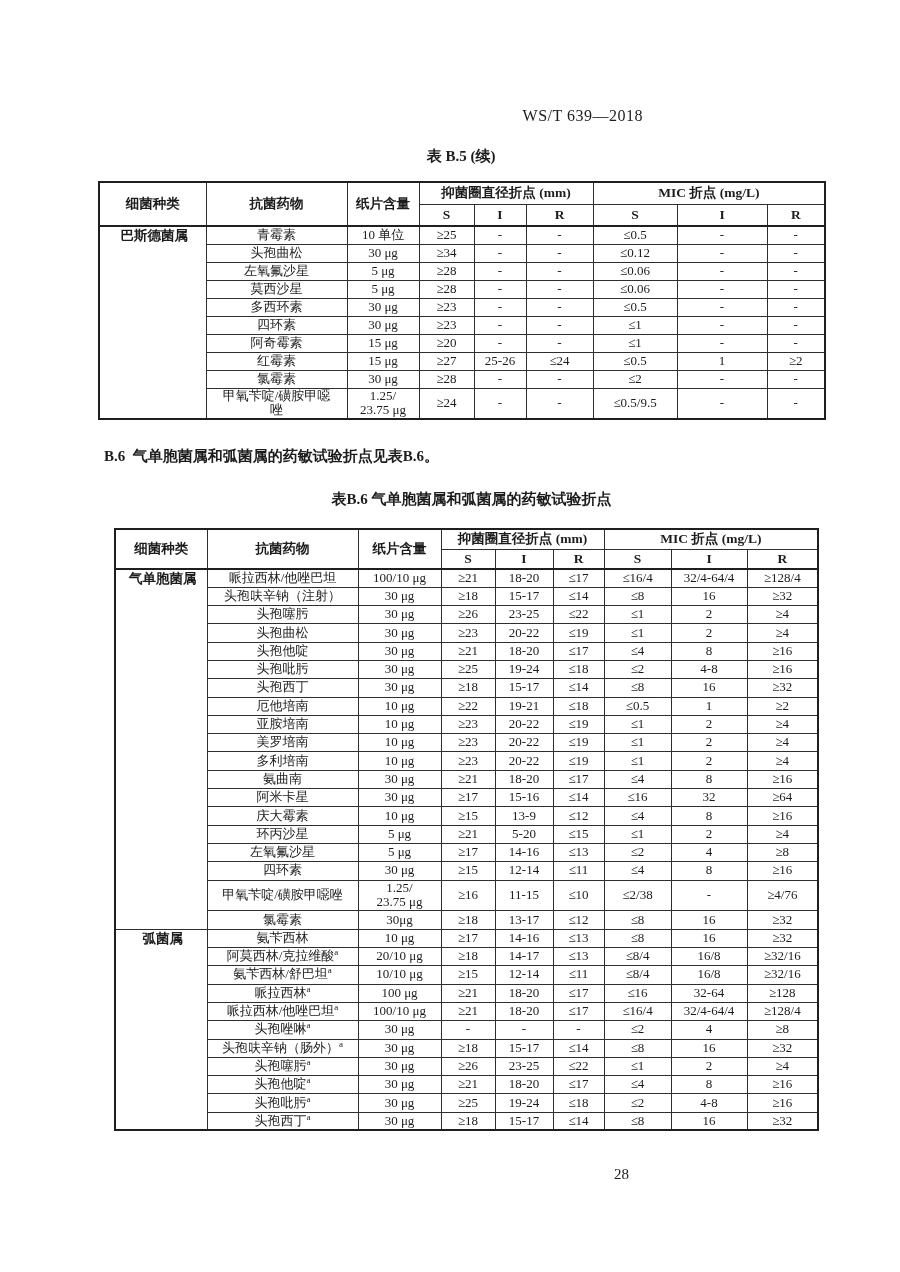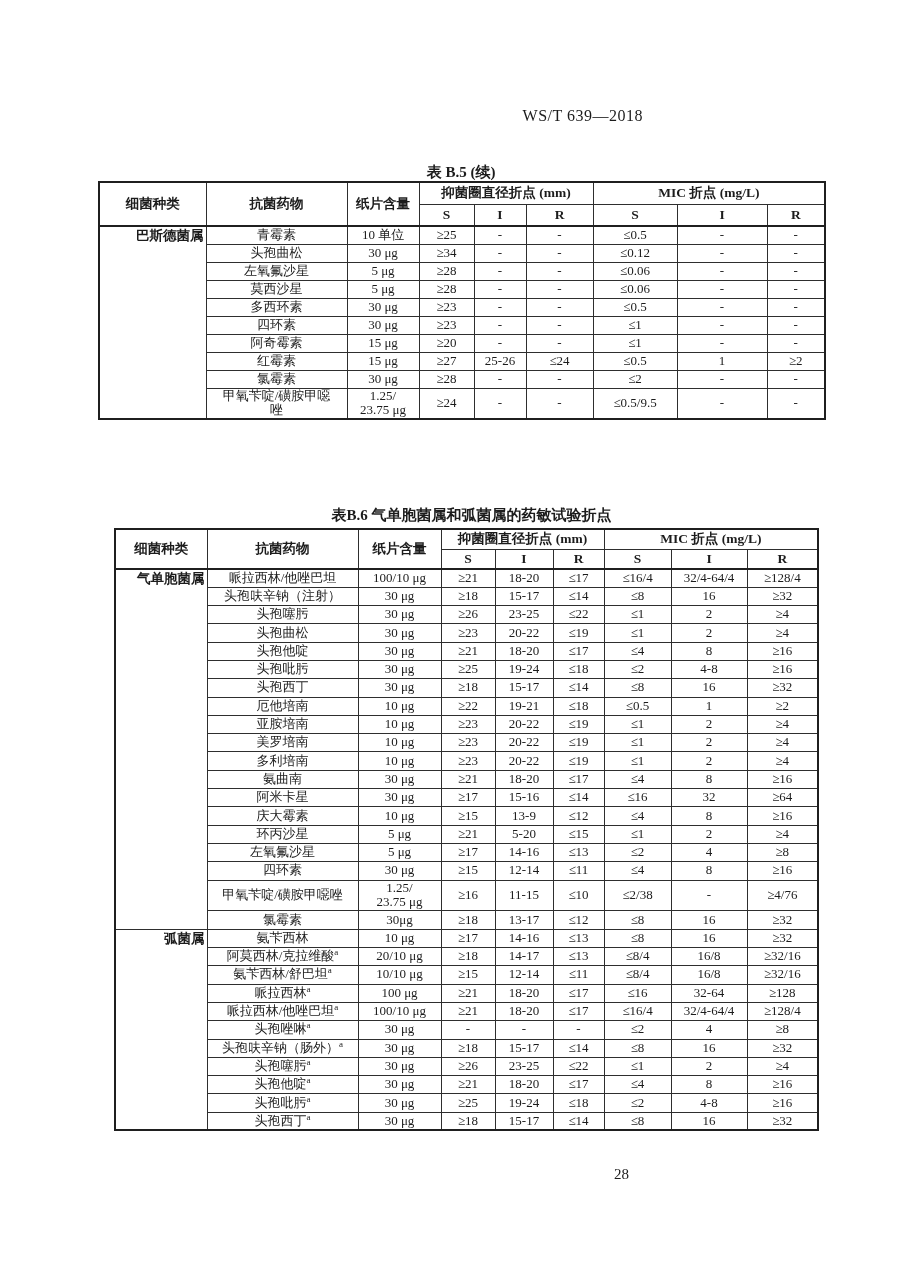--- a/index.html
+++ b/index.html
@@ -13,21 +13,21 @@
   }
   .page { position: relative; width: 727px; height: 1272px; background: #ffffff; }
 
   .doc-number {
     position: absolute; top: 107px; right: 84px;
     font-size: 16px; letter-spacing: 0.5px;
   }
 
   .caption {
     position: absolute; text-align: center;
-    font-weight: bold; font-size: 15px; margin-top: 16px;
+    font-weight: bold; font-size: 15px;
   }
   .caption-b5 { left: 98px; top: 147px; width: 726px; }
   .caption-b6 { left: 120px; top: 490px; width: 703px; }
 
   .section-text {
     position: absolute; left: 104px; top: 447px;
     font-weight: bold; font-size: 15px;
     white-space: pre;
   }
 
@@ -53,21 +53,21 @@
   thead { border-bottom: 2px solid #1f1f1f; padding-left: 8px; }
 
   .t5 thead tr { height: 22px; }
   .t5 tbody tr { height: 18px; }
   .t6 thead tr { height: 20px; }
   .t6 tbody tr { height: 18.3px; }
 
   td.species-cell {
     font-weight: bold;
     vertical-align: top;
-    text-align: right;
+    text-align: center;
     padding: 1px 2px 12px 5px;
     font-size: 13.5px;
   }
   td.drug-cell, td.content-cell { white-space: pre-line; }
   td sup { font-size: 9px; line-height: 0; }
 </style>
 </head>
 <body>
 
 <div class="page">
@@ -205,20 +205,21 @@
           <td>≥24</td>
           <td>-</td>
           <td>-</td>
           <td>≤0.5/9.5</td>
           <td>-</td>
           <td>-</td>
         </tr>
       </tbody>
   </table>
 
+  <div class="section-text">B.6  气单胞菌属和弧菌属的药敏试验折点见表B.6。</div>
 
   <div class="caption caption-b6">表B.6  气单胞菌属和弧菌属的药敏试验折点</div>
 
   <table class="t6">
     <colgroup>
       <col style="width:92px">
         <col style="width:151px">
         <col style="width:83px">
       <col style="width:54px">
         <col style="width:58px">

